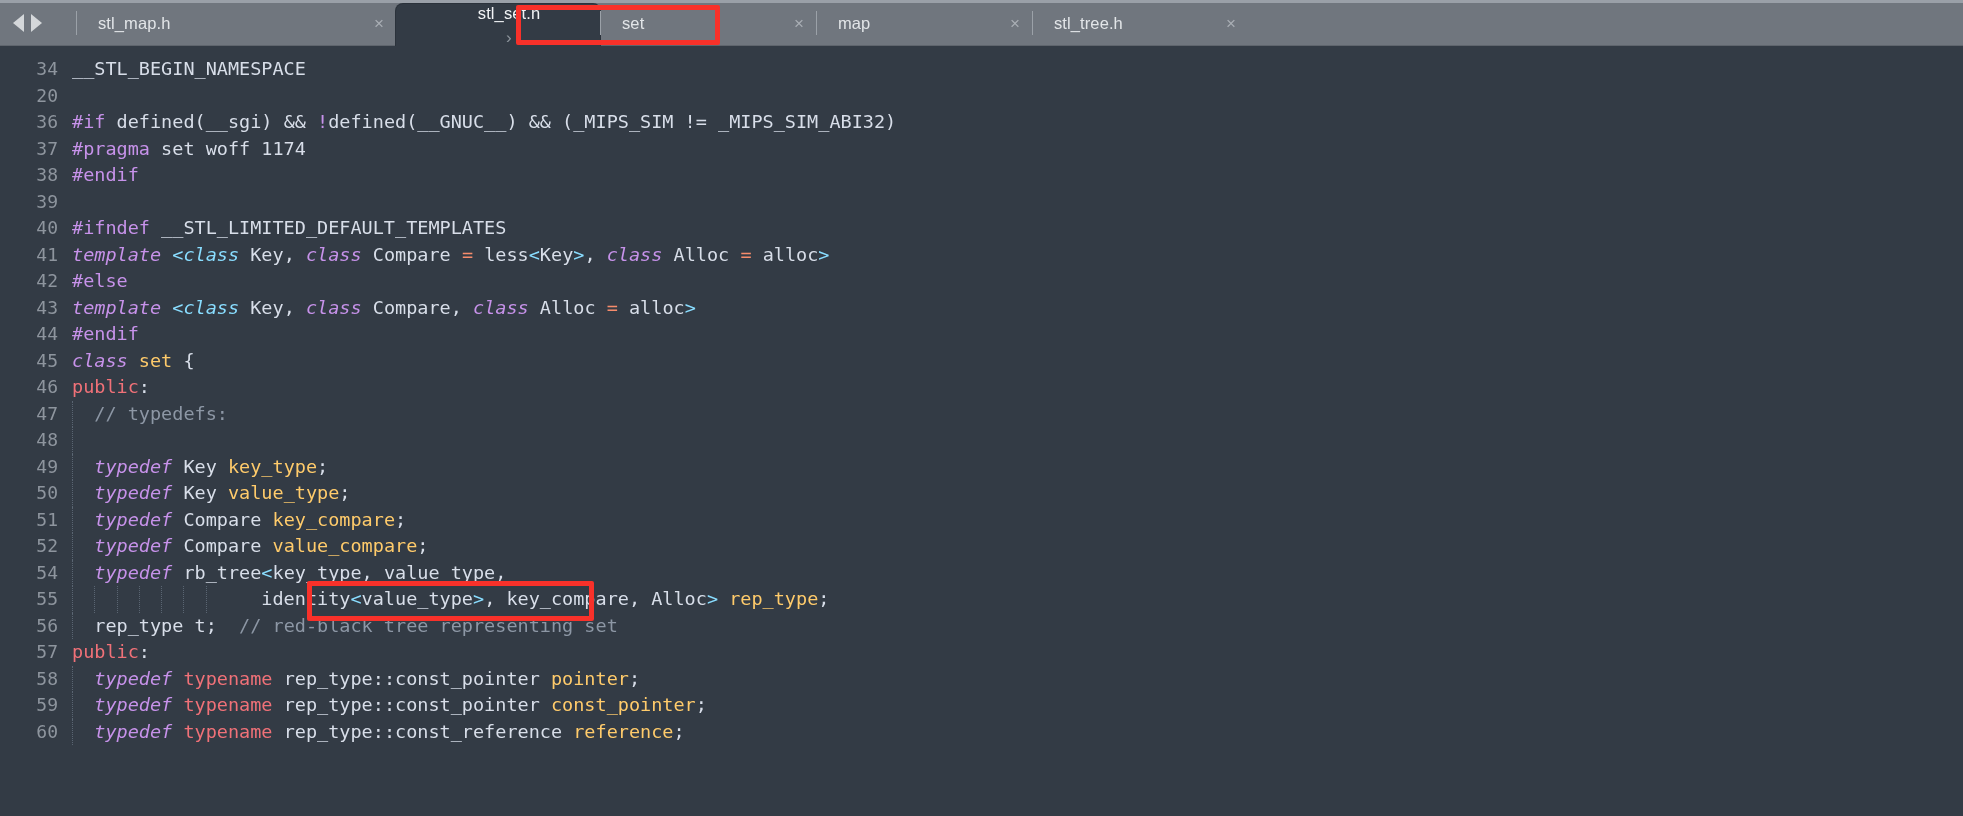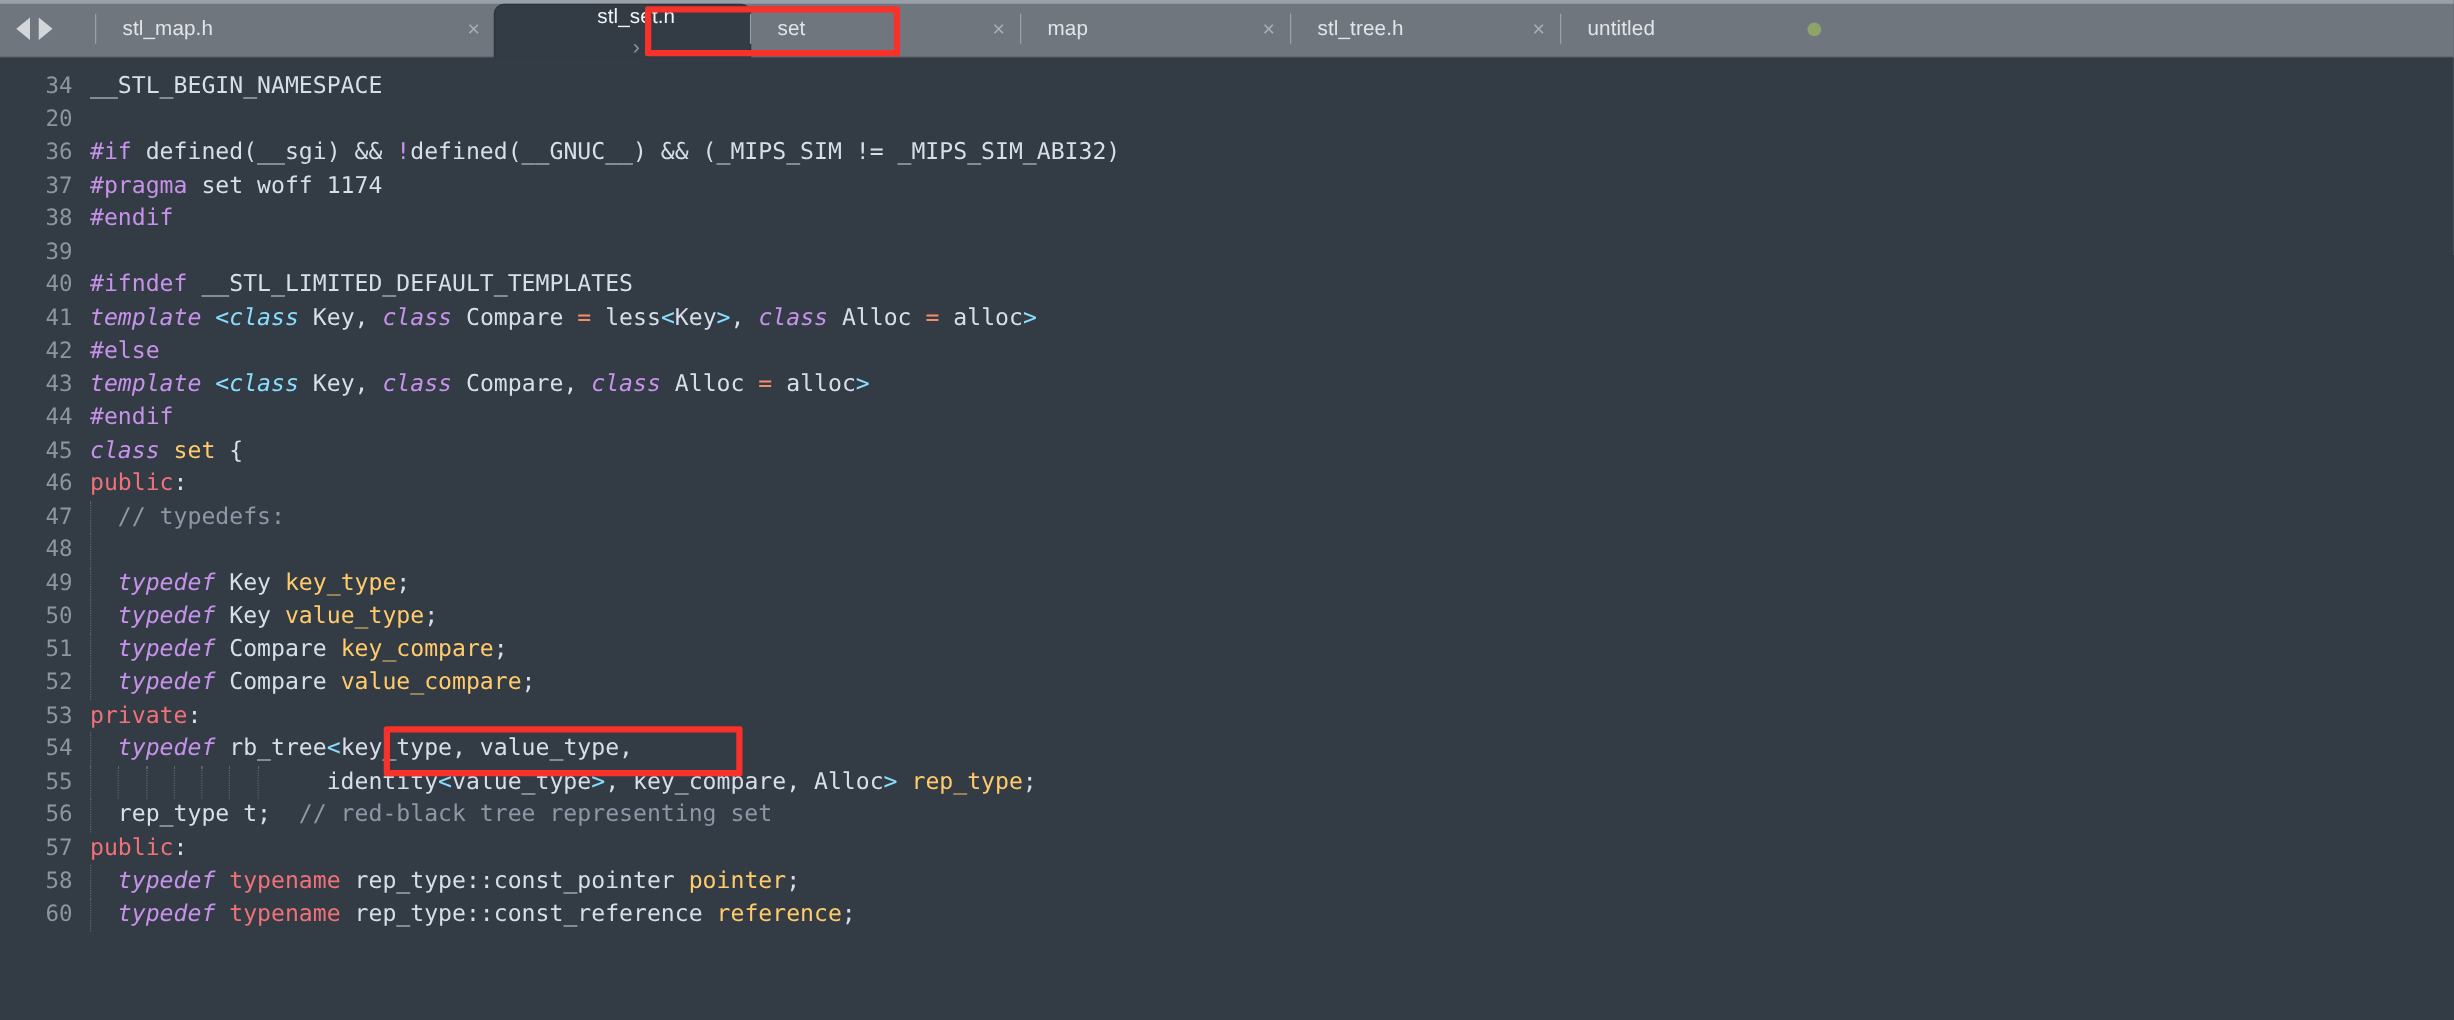--- a/index.html
+++ b/index.html
@@ -247,27 +247,20 @@
         </div>
         <div class="tab" style="width: 216px; gap: 32px;">
           <span class="sep"></span>
           <span class="tab-label">map</span>
           <span class="tab-close">×</span>
         </div>
         <div class="tab" style="width: 216px;">
           <span class="sep"></span>
           <span class="tab-label">stl_tree.h</span>
           <span class="tab-close">×</span>
-        </div>
-        <div class="tab" style="width: 220px;">
-          <span class="sep"></span>
-          <span class="tab-label">untitled</span>
-          <span class="tab-dot">
-            <i style="background: rgb(140, 163, 106);"></i>
-          </span>
         </div>
       </div>
   </div>
 
   <div class="anno-tab"></div>
   <div class="anno-code"></div>
 
   <div class="editor">
     <div class="code-area" id="code-area">
         <div class="line"><span class="ln">34</span><span class="lc"><span class="plain">__STL_BEGIN_NAMESPACE</span></span></div>
@@ -282,23 +275,23 @@
         <div class="line"><span class="ln">43</span><span class="lc"><span class="kw">template</span><span class="plain"> </span><span class="punct">&lt;</span><span class="cls">class</span><span class="plain"> Key, </span><span class="kw">class</span><span class="plain"> Compare, </span><span class="kw">class</span><span class="plain"> Alloc </span><span class="op">=</span><span class="plain"> alloc</span><span class="punct">&gt;</span></span></div>
         <div class="line"><span class="ln">44</span><span class="lc"><span class="pre">#endif</span></span></div>
         <div class="line"><span class="ln">45</span><span class="lc"><span class="kw">class</span><span class="plain"> </span><span class="type">set</span><span class="plain"> {</span></span></div>
         <div class="line"><span class="ln">46</span><span class="lc"><span class="kw2">public</span><span class="plain">:</span></span></div>
         <div class="line"><span class="ln">47</span><span class="lc"><span class="guide" style="left: 0px;"></span><span class="cmt">  // typedefs:</span></span></div>
         <div class="line"><span class="ln">48</span><span class="lc"><span class="guide" style="left: 0px;"></span></span></div>
         <div class="line"><span class="ln">49</span><span class="lc"><span class="guide" style="left: 0px;"></span><span class="plain">  </span><span class="kw">typedef</span><span class="plain"> Key </span><span class="type">key_type</span><span class="plain">;</span></span></div>
         <div class="line"><span class="ln">50</span><span class="lc"><span class="guide" style="left: 0px;"></span><span class="plain">  </span><span class="kw">typedef</span><span class="plain"> Key </span><span class="type">value_type</span><span class="plain">;</span></span></div>
         <div class="line"><span class="ln">51</span><span class="lc"><span class="guide" style="left: 0px;"></span><span class="plain">  </span><span class="kw">typedef</span><span class="plain"> Compare </span><span class="type">key_compare</span><span class="plain">;</span></span></div>
         <div class="line"><span class="ln">52</span><span class="lc"><span class="guide" style="left: 0px;"></span><span class="plain">  </span><span class="kw">typedef</span><span class="plain"> Compare </span><span class="type">value_compare</span><span class="plain">;</span></span></div>
-        <div class="line"><span class="ln">53</span><span class="lc"><span class="kw2">private</span><span class="plain">:</span></span></div>
         <div class="line"><span class="ln">54</span><span class="lc"><span class="guide" style="left: 0px;"></span><span class="plain">  </span><span class="kw">typedef</span><span class="plain"> rb_tree</span><span class="punct">&lt;</span><span class="plain">key_type, value_type,</span></span></div>
         <div class="line"><span class="ln">55</span><span class="lc"><span class="guide" style="left: 0px;"></span><span class="guide" style="left: 22.26px;"></span><span class="guide" style="left: 44.52px;"></span><span class="guide" style="left: 66.78px;"></span><span class="guide" style="left: 89.04px;"></span><span class="guide" style="left: 111.3px;"></span><span class="guide" style="left: 133.56px;"></span><span class="plain">                 identity</span><span class="punct">&lt;</span><span class="plain">value_type</span><span class="punct">&gt;</span><span class="plain">, key_compare, Alloc</span><span class="punct">&gt;</span><span class="plain"> </span><span class="type">rep_type</span><span class="plain">;</span></span></div>
         <div class="line"><span class="ln">56</span><span class="lc"><span class="guide" style="left: 0px;"></span><span class="plain">  rep_type t;  </span><span class="cmt">// red-black tree representing set</span></span></div>
         <div class="line"><span class="ln">57</span><span class="lc"><span class="kw2">public</span><span class="plain">:</span></span></div>
         <div class="line"><span class="ln">58</span><span class="lc"><span class="guide" style="left: 0px;"></span><span class="plain">  </span><span class="kw">typedef</span><span class="plain"> </span><span class="kw2">typename</span><span class="plain"> rep_type::const_pointer </span><span class="type">pointer</span><span class="plain">;</span></span></div>
+        <div class="line"><span class="ln">59</span><span class="lc"><span class="guide" style="left: 0px;"></span><span class="plain">  </span><span class="kw">typedef</span><span class="plain"> </span><span class="kw2">typename</span><span class="plain"> rep_type::const_pointer </span><span class="type">const_pointer</span><span class="plain">;</span></span></div>
         <div class="line"><span class="ln">60</span><span class="lc"><span class="guide" style="left: 0px;"></span><span class="plain">  </span><span class="kw">typedef</span><span class="plain"> </span><span class="kw2">typename</span><span class="plain"> rep_type::const_reference </span><span class="type">reference</span><span class="plain">;</span></span></div>
       </div>
   </div>
 
 </div>
 
 </body></html>

